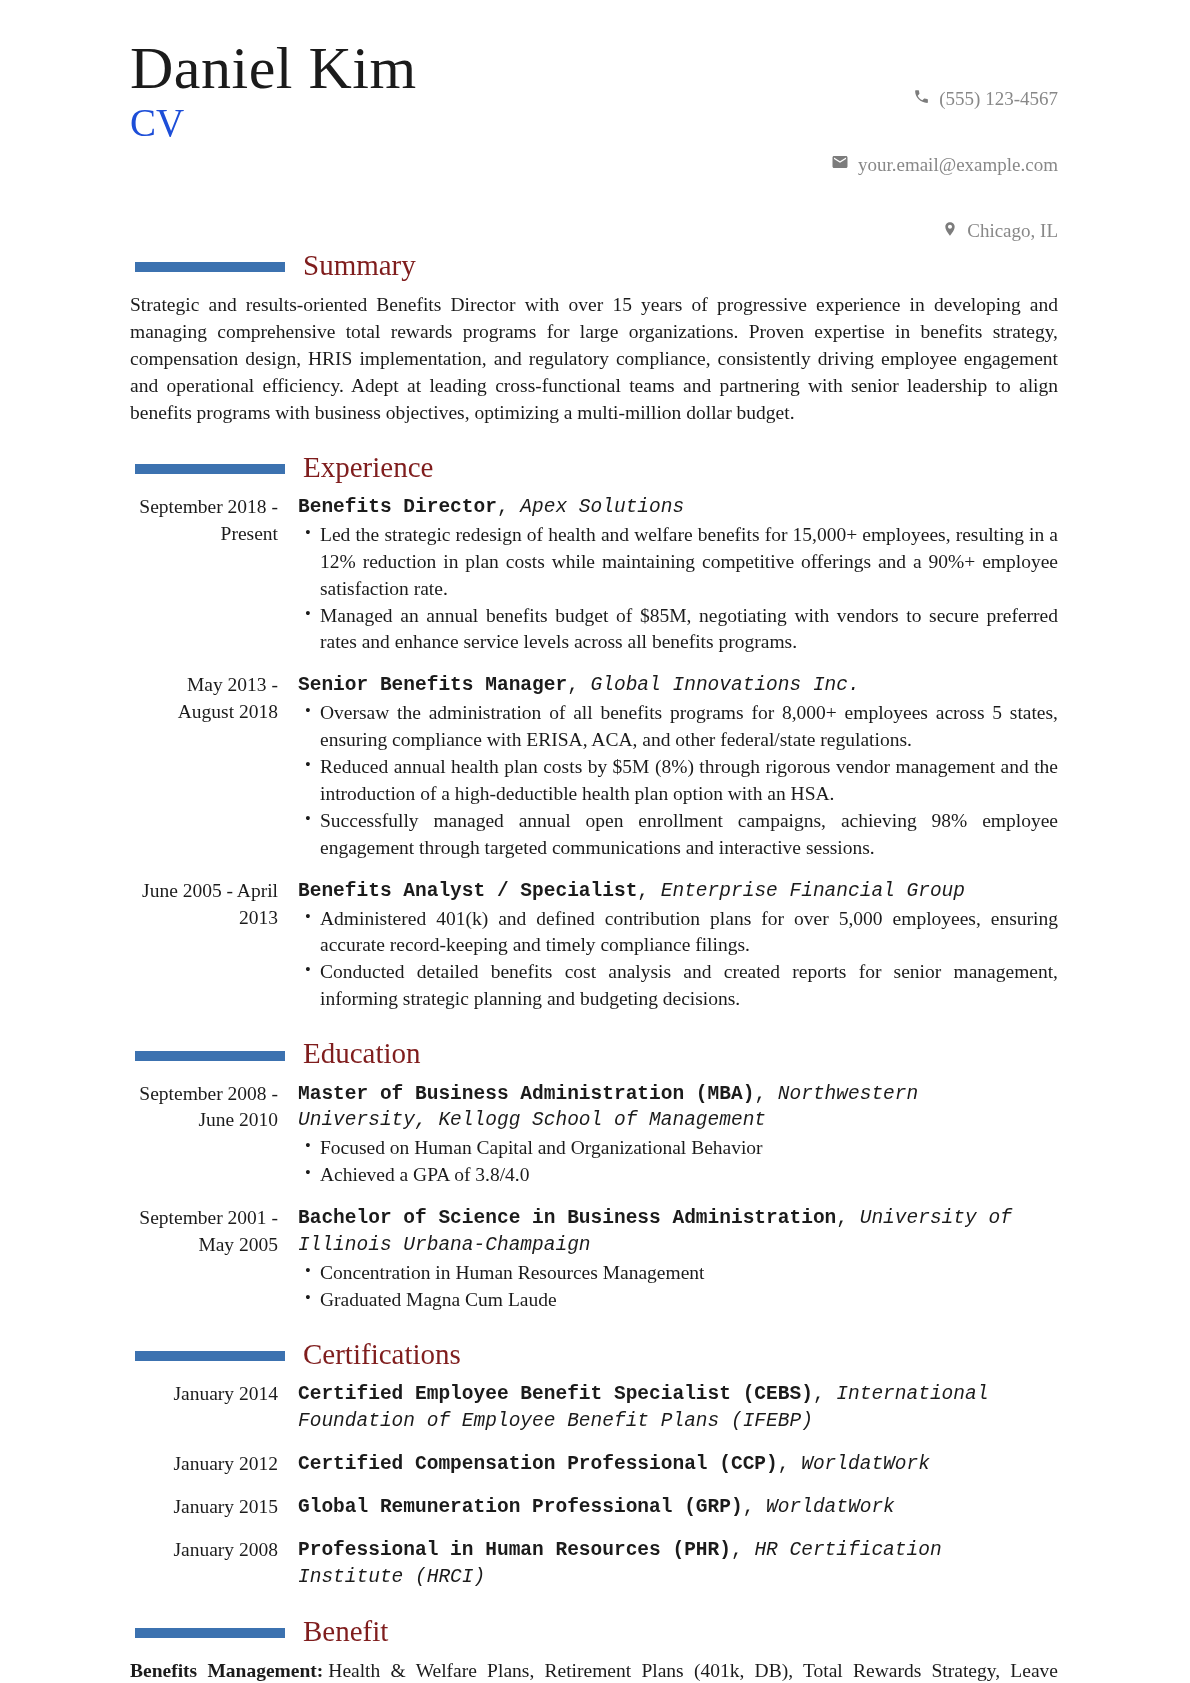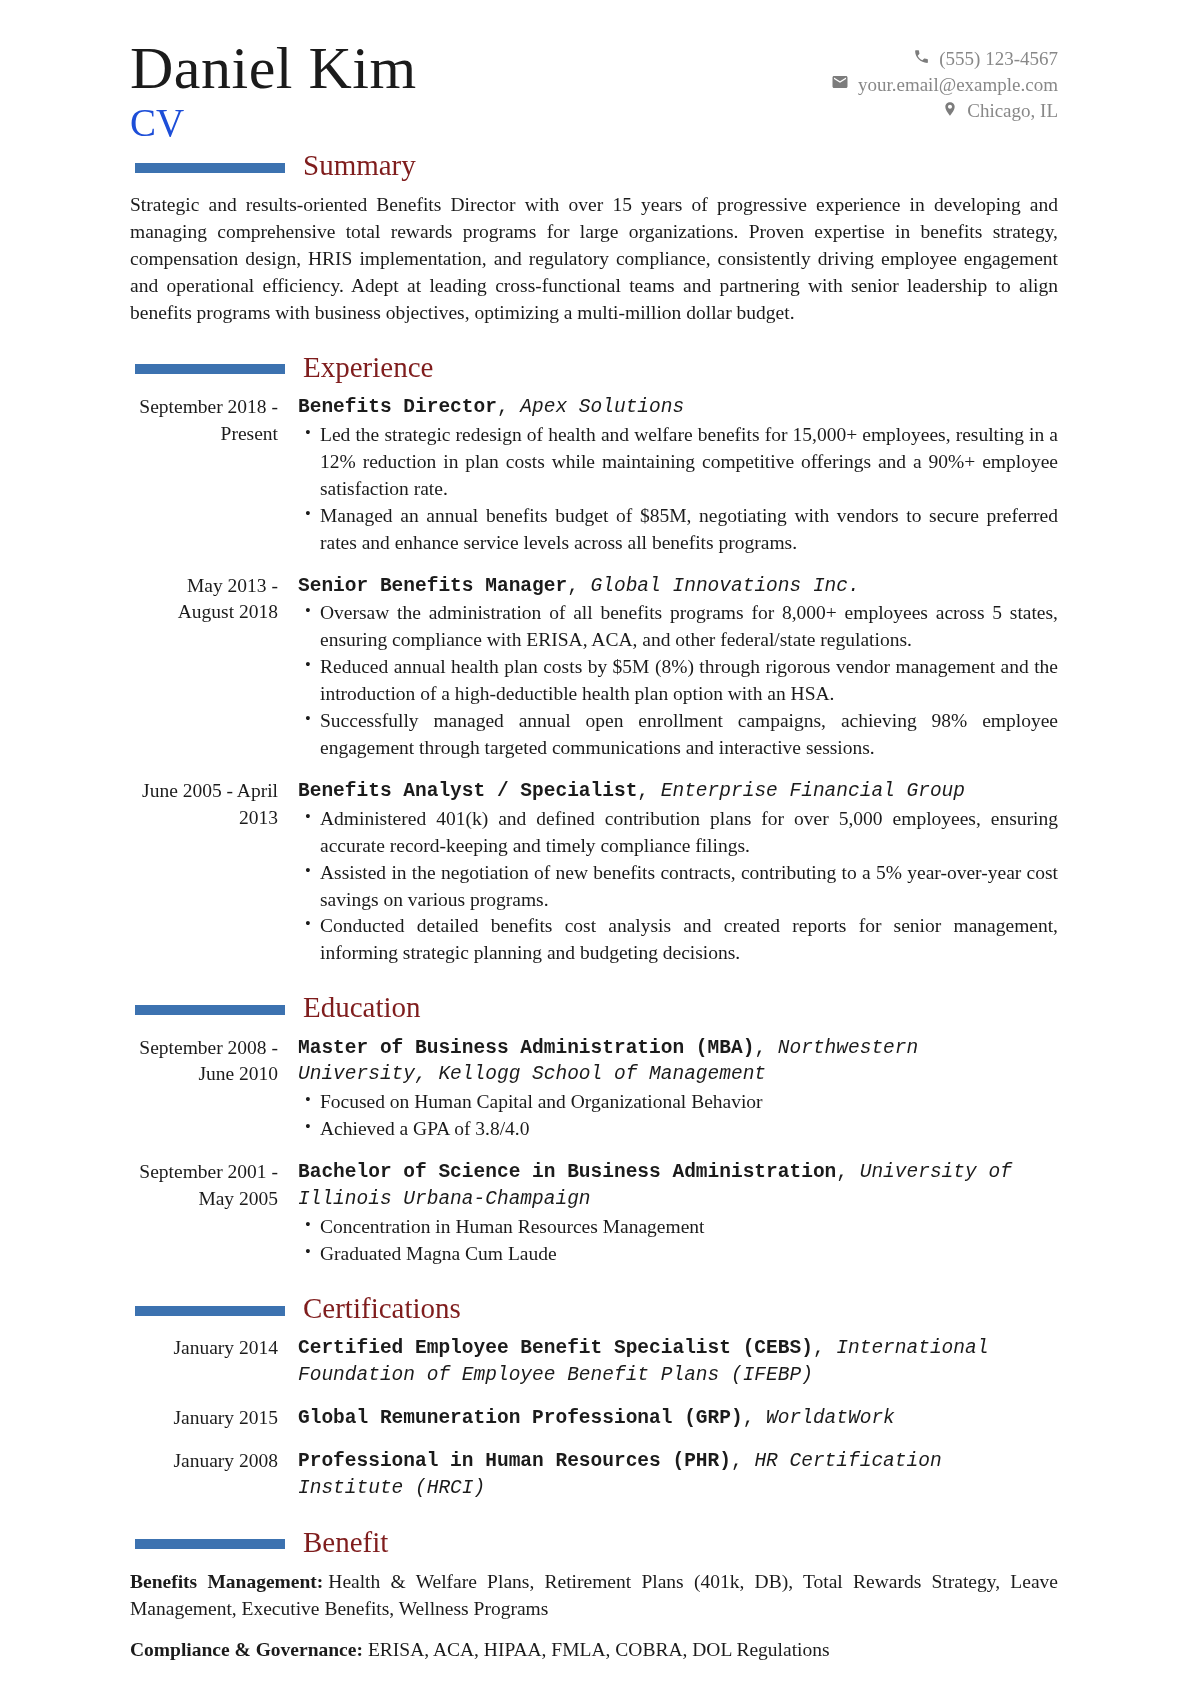--- a/index.html
+++ b/index.html
@@ -14,21 +14,21 @@
     font-size: 19.5px;
     line-height: 1.38;
     color: #1b1b1b;
   }
 
   
   .header { display: flex; justify-content: space-between; align-items: flex-start; }
   .name { font-size: 60px; font-weight: 400; line-height: 1.0; letter-spacing: .5px; }
   .subtitle { font-size: 39px; color: #1d4ed8; line-height: 1.1; margin-top: 4px; }
   .contact { margin-top: 8px; font-size: 19px; color: #888888; }
-  .contact-row { display: flex; justify-content: flex-end; align-items: flex-start; gap: 9px; line-height: 1.38; }
+  .contact-row { display: flex; justify-content: flex-end; align-items: flex-start; gap: 9px; line-height: 1.38; margin-top: 40px; }
   .contact-row svg { flex: 0 0 auto; }
 
   
   .sec-head { display: flex; align-items: center; margin: 24px 0 10px 0; }
   .sec-head.first { margin-top: 4px; }
   .sec-bar { width: 150px; height: 10px; background: #3c72b0; margin: 4px 18px 0 5px; flex: 0 0 auto; }
   .sec-title { font-size: 29px; font-weight: 400; color: #7f1d1d; line-height: 1.15; }
 
   
   .para { text-align: justify; }
@@ -113,21 +113,20 @@
       </ul>
     </div>
   </div>
 
   <div class="entry">
     <div class="entry-date">June 2005 - April 2013</div>
     <div>
       <p class="entry-title"><b>Benefits Analyst / Specialist</b><i class="org">Enterprise Financial Group</i></p>
       <ul class="bullets">
         <li>Administered 401(k) and defined contribution plans for over 5,000 employees, ensuring accurate record-keeping and timely compliance filings.</li>
-        <li>Assisted in the negotiation of new benefits contracts, contributing to a 5% year-over-year cost savings on various programs.</li>
         <li>Conducted detailed benefits cost analysis and created reports for senior management, informing strategic planning and budgeting decisions.</li>
       </ul>
     </div>
   </div>
 
   <div class="sec-head">
     <span class="sec-bar"></span>
     <h2 class="sec-title">Education</h2>
   </div>
 
@@ -158,20 +157,26 @@
     <h2 class="sec-title">Certifications</h2>
   </div>
 
   <div class="entry">
     <div class="entry-date">January 2014</div>
     <div>
       <p class="entry-title"><b>Certified Employee Benefit Specialist (CEBS)</b><i class="org">International Foundation of Employee Benefit Plans (IFEBP)</i></p>
     </div>
   </div>
 
+  <div class="entry">
+    <div class="entry-date">January 2012</div>
+    <div>
+      <p class="entry-title"><b>Certified Compensation Professional (CCP)</b><i class="org">WorldatWork</i></p>
+    </div>
+  </div>
 
   <div class="entry">
     <div class="entry-date">January 2015</div>
     <div>
       <p class="entry-title"><b>Global Remuneration Professional (GRP)</b><i class="org">WorldatWork</i></p>
     </div>
   </div>
 
   <div class="entry">
     <div class="entry-date">January 2008</div>

